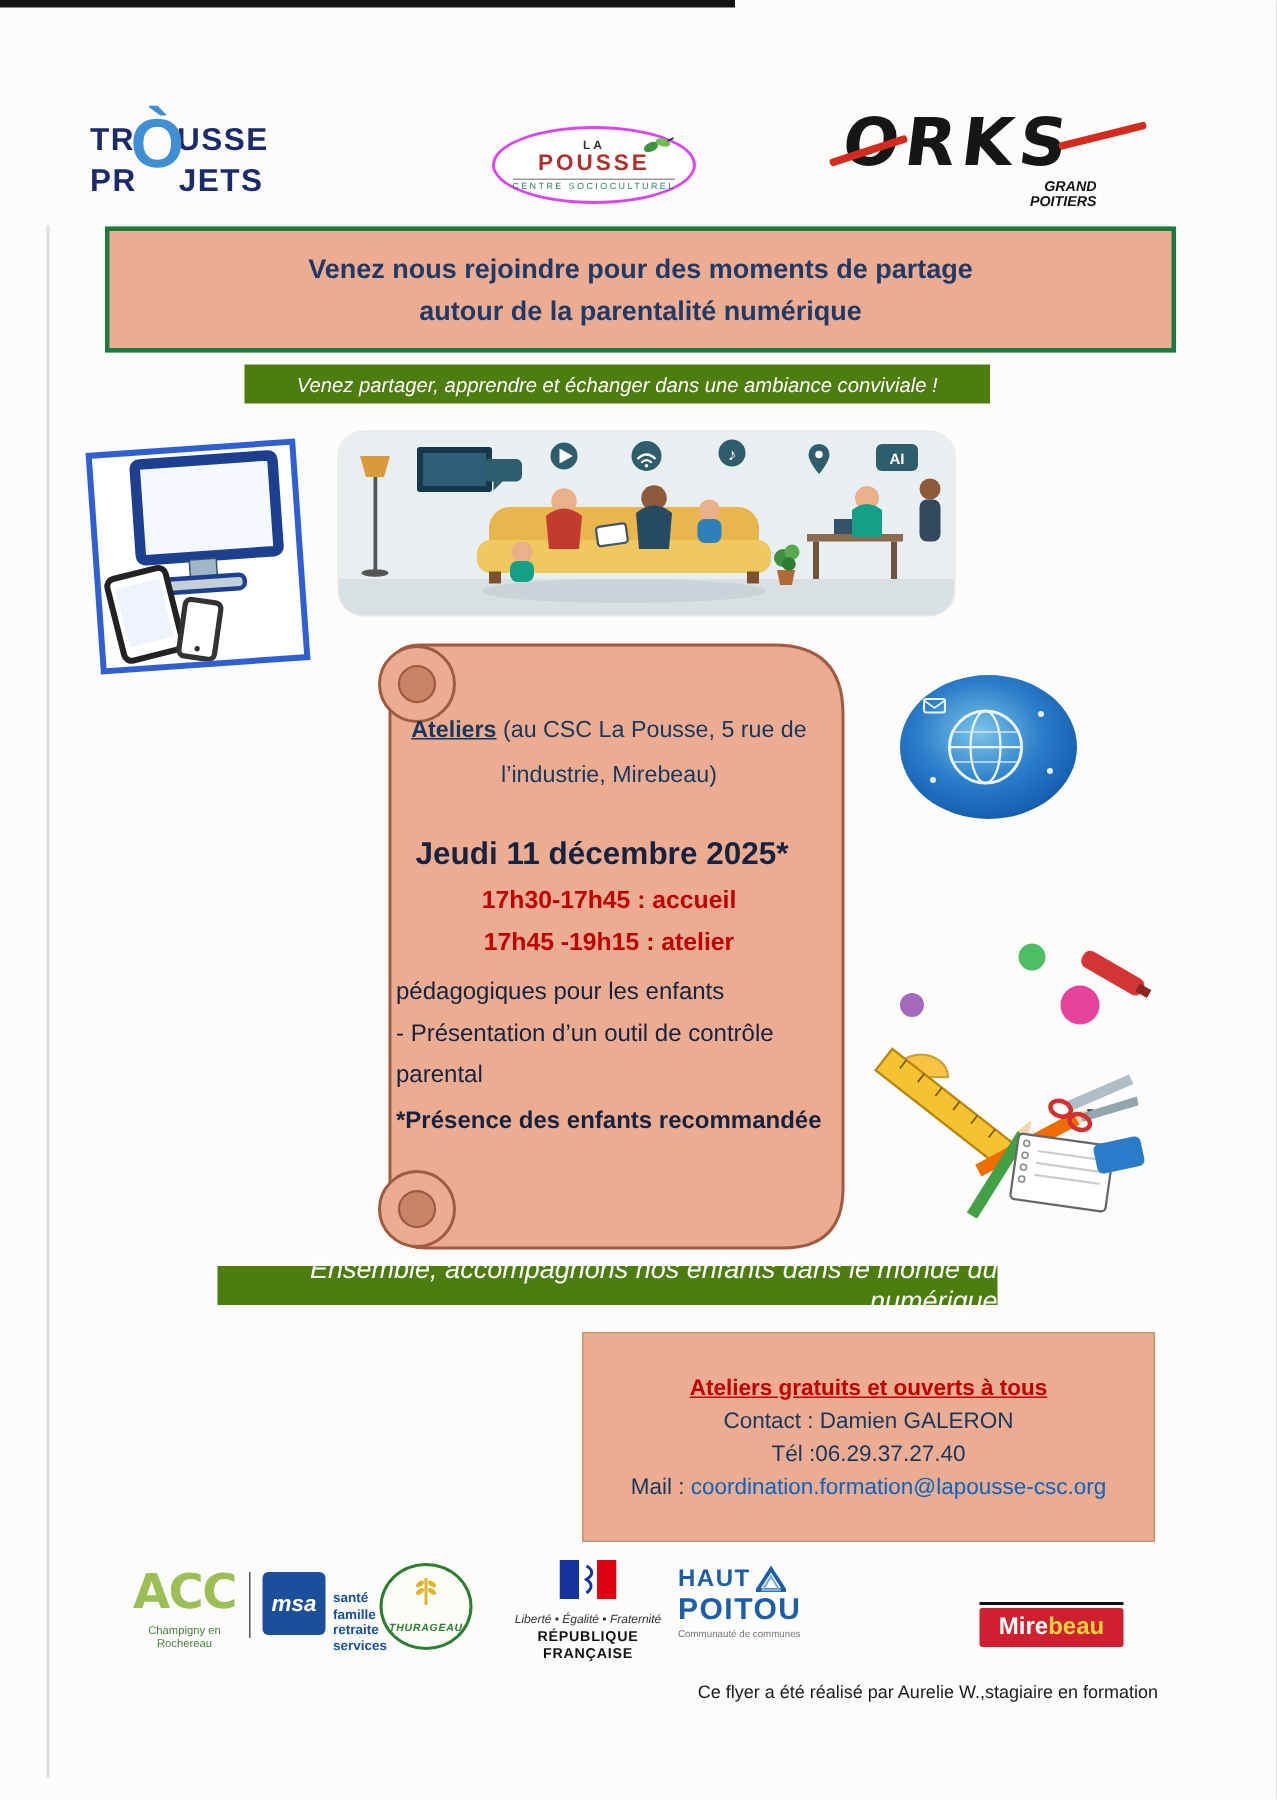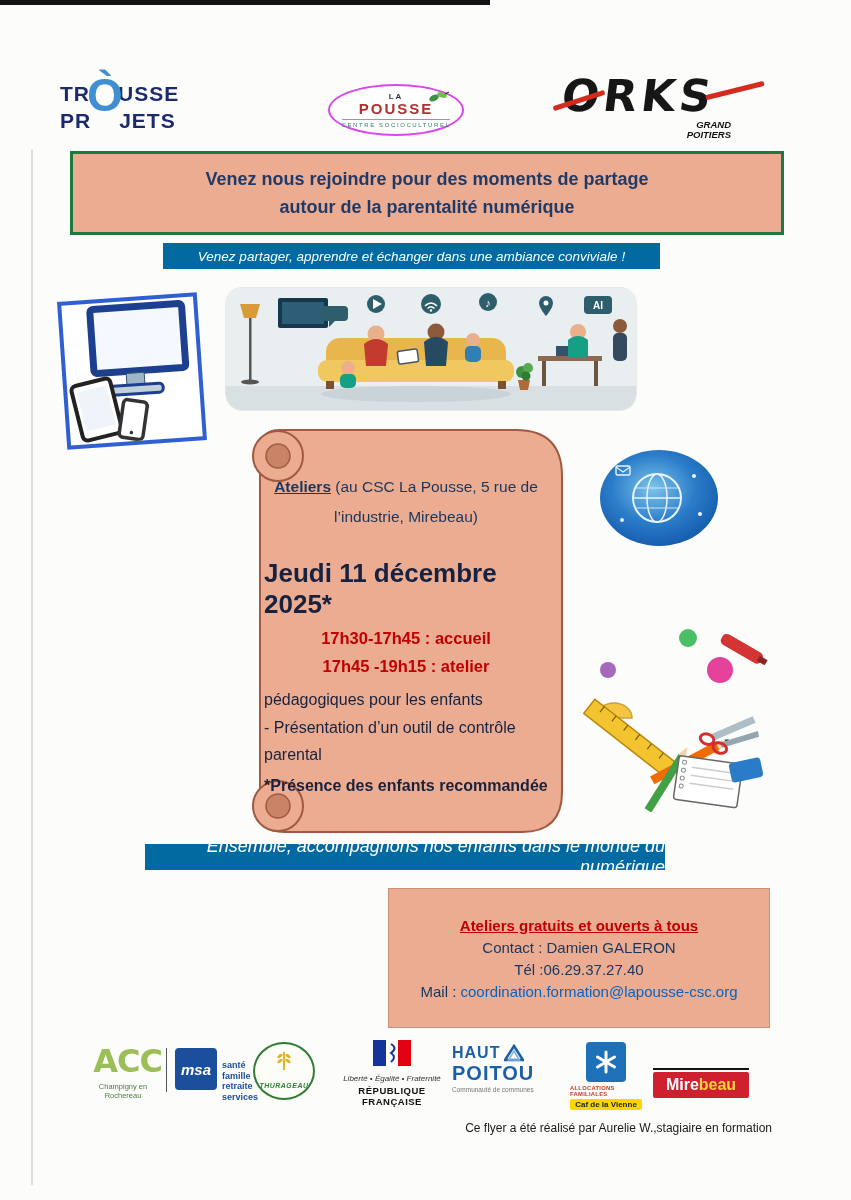--- a/index.html
+++ b/index.html
@@ -27,52 +27,52 @@
   .orks { position:absolute; left:562px; top:74px; width:195px; height:64px; }
   .orks .name { font-size:44px; font-weight:bold; letter-spacing:4px; color:#161616; transform:skewX(-7deg); font-family:"DejaVu Sans", sans-serif; line-height:1; }
   .orks .slash { position:absolute; background:#d42b1e; height:5px; border-radius:2px; }
   .orks .slash1 { width:54px; left:-10px; top:24px; transform:rotate(-18deg); }
   .orks .slash2 { width:60px; right:-8px; top:14px; transform:rotate(-14deg); }
   .orks .sub { position:absolute; right:26px; top:46px; font-size:9.5px; font-weight:bold; font-style:italic; color:#111; text-align:right; line-height:10px; }
 
   
   .banner { position:absolute; left:70px; top:151px; width:714px; height:84px; background:#ECAC92; border:3px solid #1d7a3f; display:flex; flex-direction:column; align-items:center; justify-content:center; gap:7px; }
   .banner .bline { color:#203a68; font-weight:bold; font-size:18px; }
-  .strip { background:#0369a1; color:#fff; font-style:italic; display:flex; align-items:center; justify-content:center; }
+  .strip { background:#4d7c0f; color:#fff; font-style:italic; display:flex; align-items:center; justify-content:center; }
   .strip1 { position:absolute; left:163px; top:243px; width:497px; height:26px; font-size:13.5px; }
   .strip2 { position:absolute; left:145px; top:844px; width:520px; height:26px; font-size:18px;text-align:right; }
 
   
   .computer { position:absolute; left:62px; top:297px; width:140px; height:148px; transform:rotate(-4deg); background:#fff; border:4px solid #2f5fd0; }
   .computer svg { width:100%; height:100%; }
   .family { position:absolute; left:226px; top:288px; width:410px; height:122px; border-radius:16px; overflow:hidden; box-shadow:0 0 0 1px rgba(0,0,0,.08); }
   .family svg { width:100%; height:100%; display:block; }
   .bluecircle { position:absolute; left:598px; top:448px; width:122px; height:100px; }
   .supplies { position:absolute; left:570px; top:612px; width:200px; height:200px; }
 
   
   .scroll { position:absolute; left:230px; top:418px; width:348px; height:428px; }
   .scroll > svg { position:absolute; left:0; top:0; width:100%; height:100%; }
   .scroll-text { position:absolute; left:34px; top:54px; width:284px; }
   .sl-loc { font-size:15.5px; color:#17375E; text-align:center; line-height:30px; }
   .sl-loc .atel { font-weight:bold; text-decoration:underline; }
-  .sl-date { font-size:26px; font-weight:bold; color:#16223f; margin-top:26px; }
+  .sl-date { font-size:21px; font-weight:bold; color:#16223f; margin-top:26px;margin-left:13px; }
   .sl-time { font-size:16.5px; color:#C00000; text-align:center; font-weight:bold; margin-top:9px; }
   .sl-bullets { font-size:16px; color:#16223f; line-height:27.5px; margin-top:10px; }
   .sl-note { font-size:16px; font-weight:bold; color:#16223f; line-height:27.5px; margin-top:3px; }
 
   
   .infobox { position:absolute; left:388px; top:888px; width:382px; height:140px; background:#ECAC92; border:1px solid #c99274; display:flex; flex-direction:column; align-items:center; justify-content:center; gap:5px; }
   .ib-title { color:#C00000; font-weight:bold; text-decoration:underline; font-size:15px; }
   .ib-line { color:#17375E; font-size:15px; }
   .ib-link { color:#0563C1; cursor:pointer; }
 
   
   .acc { position:absolute; left:84px; top:1044px; width:78px; text-align:center; }
-  .acc .name { font-size:32px; font-weight:bold; color:#9bbf56; letter-spacing:-1px; line-height:34px; font-family:"DejaVu Sans", sans-serif;text-align:right; }
+  .acc .name { font-size:32px; font-weight:bold; color:#9bbf56; letter-spacing:-1px; line-height:34px; font-family:"DejaVu Sans", sans-serif; }
   .acc .cap { font-size:7.5px; color:#4a7c3f; margin-top:4px; }
   .vsep { position:absolute; left:166px; top:1048px; width:1px; height:44px; background:#555; }
   .msa { position:absolute; left:175px; top:1048px; display:flex; gap:5px; }
   .msa .box { width:42px; height:42px; background:#1b4f9c; color:#fff; display:flex; align-items:center; justify-content:center; font-weight:bold; font-style:italic; font-size:15px; border-radius:4px; }
   .msa .words { display:flex; flex-direction:column; justify-content:center; font-size:9px; line-height:10.5px; color:#1b4f9c; font-weight:bold;margin-top:12px; }
   .thu { position:absolute; left:253px; top:1042px; width:62px; height:58px; border:2px solid #2e7d32; border-radius:50%; background:#fbfdf6; display:flex; align-items:flex-end; justify-content:center; overflow:hidden; }
   .thu .wheat { position:absolute; top:4px; left:50%; transform:translateX(-50%); }
   .thu .tname { font-size:7px; font-weight:bold; font-style:italic; color:#2e7d32; margin-bottom:9px; letter-spacing:.5px; }
   .rf { position:absolute; left:333px; top:1040px; width:118px; text-align:center; }
   .rf .motto { font-size:8px; font-style:italic; color:#333; margin-top:4px; }
@@ -357,33 +357,20 @@
       <span>HAUT</span>
       <svg width="20" height="18" viewBox="0 0 20 18">
         <polygon points="10,2 19,16 1,16" fill="none" stroke="#1c5fa8" stroke-width="2.5"></polygon>
         <polygon points="10,7 15.5,16 4.5,16" fill="none" stroke="#7fb2e5" stroke-width="1.5"></polygon>
       </svg>
     </div>
     <div class="r2">POITOU</div>
     <div class="cap">Communauté de communes</div>
   </div>
 
-  <div class="caf">
-    <div class="box">
-      <svg width="26" height="26" viewBox="0 0 26 26">
-        <g stroke="#fff" stroke-width="3" stroke-linecap="round">
-          <line x1="13" y1="3" x2="13" y2="23"></line>
-          <line x1="4.5" y1="8" x2="21.5" y2="18"></line>
-          <line x1="4.5" y1="18" x2="21.5" y2="8"></line>
-        </g>
-      </svg>
-    </div>
-    <div class="l1">ALLOCATIONS FAMILIALES</div>
-    <div class="l2">Caf de la Vienne</div>
-  </div>
 
   <div class="mirebeau-line"></div>
   <div class="mirebeau">
     <span class="p1">Mire</span>
       <span class="p2">beau</span>
   </div>
 
   <div class="credit">Ce flyer a été réalisé par Aurelie W.,stagiaire en formation</div>
 
 </div>

